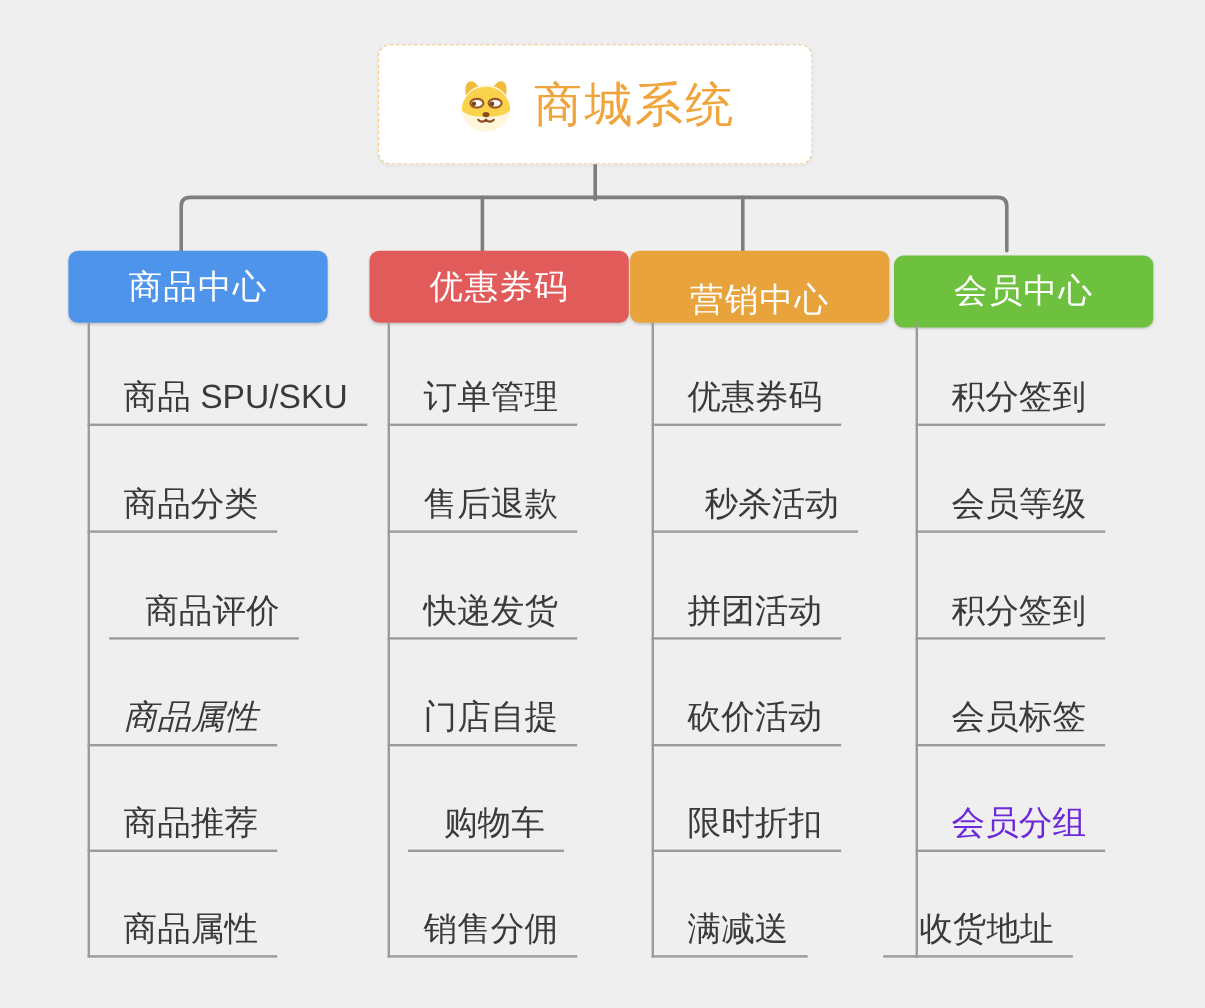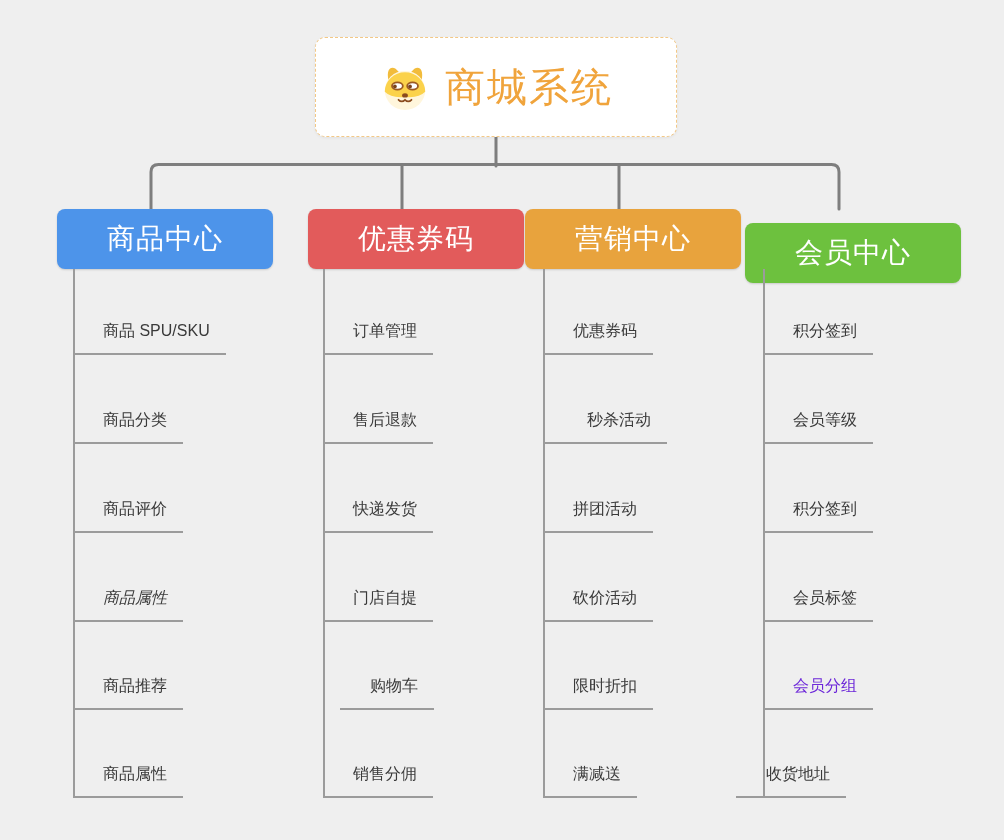--- a/index.html
+++ b/index.html
@@ -23,21 +23,21 @@
     color:#ffffff; font-size:28px; letter-spacing:1px;
     display:flex; align-items:center; justify-content:center;
     box-shadow:0 1px 2px rgba(0,0,0,.15); cursor:default;
   }
 
   .col-line { position:absolute; width:2px; }
 
   .leaf-node {
     position:absolute; transform:translateY(-100%);
     white-space:nowrap; padding:0 16px 7px 30px;
-    border-bottom:2px solid; font-size:16px; line-height:30px;
+    border-bottom:2px solid; font-size:28px; line-height:30px;
   }
 </style>
 <title>商城系统</title></head>
 <body style="background: rgb(239, 239, 239);">
 
 <div class="canvas">
 
   <svg class="connectors" width="1004" height="840">
     <g fill="none" stroke-width="3" stroke-linecap="round" stroke="#7e7e7e">
       <path d="M496 137 V 166"></path>
@@ -65,45 +65,45 @@
     <span class="root-label" style="color: rgb(240, 164, 60);">商城系统</span>
   </div>
 
   <div id="branches">
       <div class="branch-node" style="left: 57px; top: 209px; background: rgb(77, 148, 234);">
         <span>商品中心</span>
       </div>
       <div class="col-line" style="left: 73px; top: 269px; height: 529px; background: rgb(155, 155, 155);"></div>
       <div class="leaf-node" style="left: 73px; top: 355px; border-color: rgb(155, 155, 155); color: rgb(58, 58, 58);"><span>商品 SPU/SKU</span></div>
       <div class="leaf-node" style="left: 73px; top: 444px; border-color: rgb(155, 155, 155); color: rgb(58, 58, 58);"><span>商品分类</span></div>
-      <div class="leaf-node" style="left: 73px; top: 533px; border-color: rgb(155, 155, 155); color: rgb(58, 58, 58);"><span>商品评价</span></div>
+      <div class="leaf-node" style="left: 91px; top: 533px; border-color: rgb(155, 155, 155); color: rgb(58, 58, 58);"><span>商品评价</span></div>
       <div class="leaf-node" style="left: 73px; top: 622px; border-color: rgb(155, 155, 155); color: rgb(58, 58, 58); font-style: italic;"><span>商品属性</span></div>
       <div class="leaf-node" style="left: 73px; top: 710px; border-color: rgb(155, 155, 155); color: rgb(58, 58, 58);"><span>商品推荐</span></div>
       <div class="leaf-node" style="left: 73px; top: 798px; border-color: rgb(155, 155, 155); color: rgb(58, 58, 58);"><span>商品属性</span></div>
       <div class="branch-node" style="left: 308px; top: 209px; background: rgb(226, 91, 91);">
         <span>优惠券码</span>
       </div>
       <div class="col-line" style="left: 323px; top: 269px; height: 529px; background: rgb(155, 155, 155);"></div>
       <div class="leaf-node" style="left: 323px; top: 355px; border-color: rgb(155, 155, 155); color: rgb(58, 58, 58);"><span>订单管理</span></div>
       <div class="leaf-node" style="left: 323px; top: 444px; border-color: rgb(155, 155, 155); color: rgb(58, 58, 58);"><span>售后退款</span></div>
       <div class="leaf-node" style="left: 323px; top: 533px; border-color: rgb(155, 155, 155); color: rgb(58, 58, 58);"><span>快递发货</span></div>
       <div class="leaf-node" style="left: 323px; top: 622px; border-color: rgb(155, 155, 155); color: rgb(58, 58, 58);"><span>门店自提</span></div>
       <div class="leaf-node" style="left: 340px; top: 710px; border-color: rgb(155, 155, 155); color: rgb(58, 58, 58);"><span>购物车</span></div>
       <div class="leaf-node" style="left: 323px; top: 798px; border-color: rgb(155, 155, 155); color: rgb(58, 58, 58);"><span>销售分佣</span></div>
-      <div class="branch-node" style="left: 525px; top: 209px; background: rgb(232, 163, 61);">
+      <div class="branch-node" style="left: 525px; top: 209px; background: rgb(232, 163, 61); align-items: flex-end;">
         <span>营销中心</span>
       </div>
       <div class="col-line" style="left: 543px; top: 269px; height: 529px; background: rgb(155, 155, 155);"></div>
       <div class="leaf-node" style="left: 543px; top: 355px; border-color: rgb(155, 155, 155); color: rgb(58, 58, 58);"><span>优惠券码</span></div>
       <div class="leaf-node" style="left: 543px; top: 444px; border-color: rgb(155, 155, 155); color: rgb(58, 58, 58); padding-left: 44px;"><span>秒杀活动</span></div>
       <div class="leaf-node" style="left: 543px; top: 533px; border-color: rgb(155, 155, 155); color: rgb(58, 58, 58);"><span>拼团活动</span></div>
       <div class="leaf-node" style="left: 543px; top: 622px; border-color: rgb(155, 155, 155); color: rgb(58, 58, 58);"><span>砍价活动</span></div>
       <div class="leaf-node" style="left: 543px; top: 710px; border-color: rgb(155, 155, 155); color: rgb(58, 58, 58);"><span>限时折扣</span></div>
       <div class="leaf-node" style="left: 543px; top: 798px; border-color: rgb(155, 155, 155); color: rgb(58, 58, 58);"><span>满减送</span></div>
-      <div class="branch-node" style="left: 745px; top: 223px; background: rgb(109, 193, 62);">
+      <div class="branch-node" style="left: 745px; top: 213px; background: rgb(109, 193, 62);">
         <span>会员中心</span>
       </div>
       <div class="col-line" style="left: 763px; top: 269px; height: 529px; background: rgb(155, 155, 155);"></div>
       <div class="leaf-node" style="left: 763px; top: 355px; border-color: rgb(155, 155, 155); color: rgb(58, 58, 58);"><span>积分签到</span></div>
       <div class="leaf-node" style="left: 763px; top: 444px; border-color: rgb(155, 155, 155); color: rgb(58, 58, 58);"><span>会员等级</span></div>
       <div class="leaf-node" style="left: 763px; top: 533px; border-color: rgb(155, 155, 155); color: rgb(58, 58, 58);"><span>积分签到</span></div>
       <div class="leaf-node" style="left: 763px; top: 622px; border-color: rgb(155, 155, 155); color: rgb(58, 58, 58);"><span>会员标签</span></div>
       <div class="leaf-node" style="left: 763px; top: 710px; border-color: rgb(155, 155, 155); color: #6d28d9;"><span>会员分组</span></div>
       <div class="leaf-node" style="left: 736px; top: 798px; border-color: rgb(155, 155, 155); color: rgb(58, 58, 58);"><span>收货地址</span></div>
     </div>

